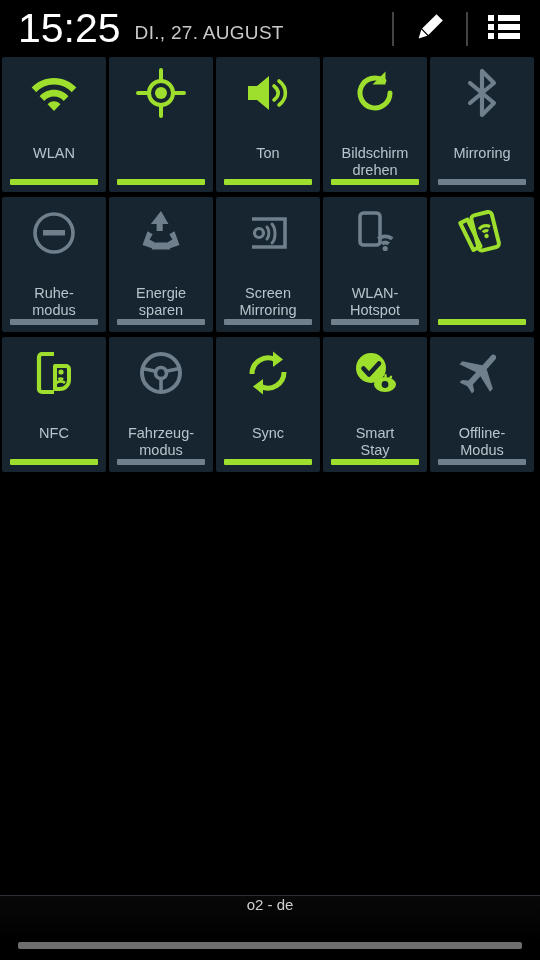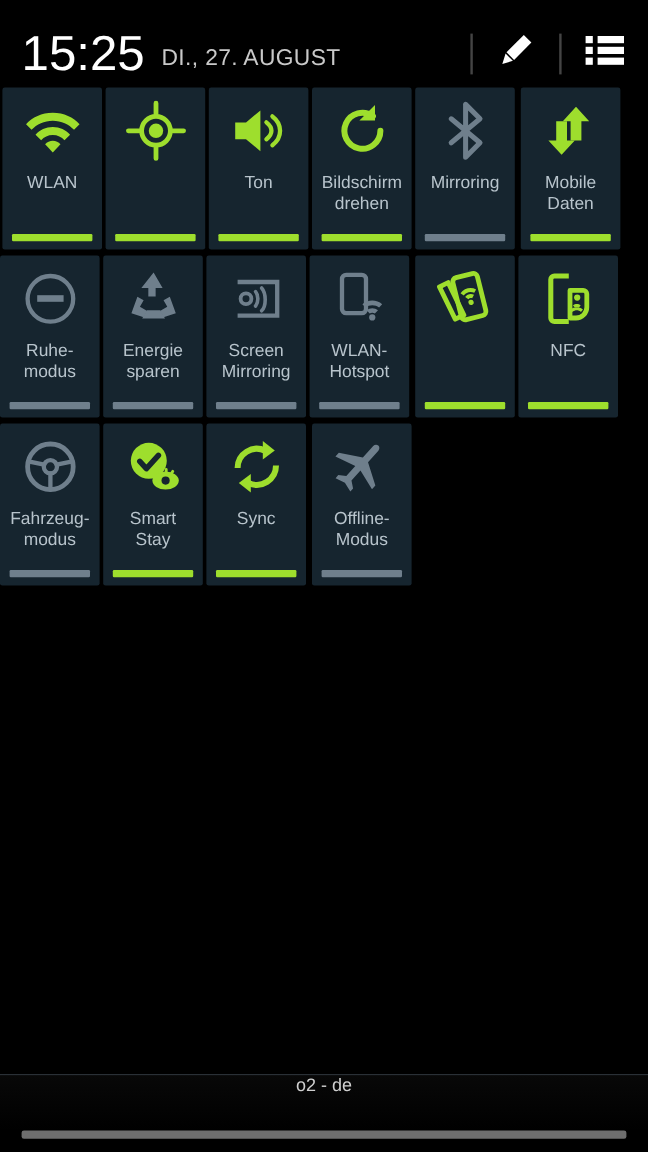--- a/index.html
+++ b/index.html
@@ -17,21 +17,20 @@
 
   
   #status-bar {
     position: relative;
     height: 57px;
     background: #000;
     display: flex;
     align-items: center;
     padding: 0 14px 0 18px;
     box-sizing: border-box;
-    margin-top: 16px;
   }
   #clock {
     color: #ffffff;
     font-size: 41px;
     font-weight: 300;
     line-height: 1;
     letter-spacing: 0px;
   }
   #date {
     color: #c9c9c9;
@@ -59,31 +58,32 @@
   }
 
   
   #tile-grid {
     display: flex;
     flex-wrap: wrap;
     background: #000;
     align-content: flex-start;
   }
   .tile {
-    width: 83px;
+    width: 104px;
     height: 135px;
     margin: 0 3px 5px 0;
     background: #16252f;
     position: relative;
     display: flex;
     flex-direction: column;
     align-items: center;
     box-sizing: border-box;
     border-radius: 2px;
     overflow: hidden;
+    gap: 16px;
   }
   .tile:nth-child(5n+1) { margin-left: 2px; }
   .tile-icon {
     height: 72px;
     display: flex;
     align-items: center;
     justify-content: center;
     width: 100%;
   }
   .tile-label {
@@ -237,33 +237,20 @@
       <div class="tile-icon">
         <svg width="52" height="52" viewBox="0 0 52 52">
           <g fill="none" stroke="#6f7f8c" stroke-width="4.2" stroke-linejoin="round" stroke-linecap="round">
         <path d="M26 4v44l12-12-24-20 M26 4l12 12-24 20"></path>
       </g>
         </svg>
       </div>
       <div class="tile-label">Mirroring</div>
       <div class="tile-bar"></div>
     </div>
-    <div class="tile on">
-      <div class="tile-icon">
-        <svg width="52" height="52" viewBox="0 0 52 52">
-          <g fill="#9ede2d">
-        <path d="M30 6l11 12h-6.5v16h-9V18H19z"></path>
-        <path d="M18 46L7 34h6.5V18h9v16H29z"></path>
-      </g>
-        </svg>
-      </div>
-      <div class="tile-label">Mobile
-Daten</div>
-      <div class="tile-bar"></div>
-    </div>
     <div class="tile off">
       <div class="tile-icon">
         <svg width="52" height="52" viewBox="0 0 52 52">
           <g fill="none" stroke="#6f7f8c" stroke-width="3.6">
         <circle cx="26" cy="26" r="19"></circle>
       </g>
           <rect x="15" y="23" width="22" height="5.5" fill="#6f7f8c"></rect>
         </svg>
       </div>
       <div class="tile-label">Ruhe-
@@ -366,49 +353,49 @@
       </g>
         </svg>
       </div>
       <div class="tile-label">Fahrzeug-
 modus</div>
       <div class="tile-bar"></div>
     </div>
     <div class="tile on">
       <div class="tile-icon">
         <svg width="52" height="52" viewBox="0 0 52 52">
+          <g fill="none" stroke="#9ede2d" stroke-width="5" stroke-linecap="butt">
+        <path d="M10 27a16 16 0 0 1 23-14.4"></path>
+        <path d="M42 25a16 16 0 0 1-23 14.4"></path>
+      </g>
+          <g fill="#9ede2d">
+        <path d="M31 4.5l10 8-10 7.5z"></path>
+        <path d="M21 47.5l-10-8 10-7.5z"></path>
+      </g>
+        </svg>
+      </div>
+      <div class="tile-label">Sync</div>
+      <div class="tile-bar"></div>
+    </div>
+    <div class="tile on">
+      <div class="tile-icon">
+        <svg width="52" height="52" viewBox="0 0 52 52">
           <circle cx="22" cy="21" r="15" fill="#9ede2d"></circle>
       <path d="M14.5 21.5l5.5 6 10-11" fill="none" stroke="#16252f" stroke-width="4.6" stroke-linecap="round" stroke-linejoin="round"></path>
       <g>
             <ellipse cx="36" cy="37.5" rx="11" ry="7.5" fill="#9ede2d"></ellipse>
       <circle cx="36" cy="37.5" r="3.4" fill="#16252f"></circle>
       <g stroke="#9ede2d" stroke-width="2.4" stroke-linecap="round">
         <path d="M31 29.5l1.4 2.6 M36.5 28.2v2.9 M42 29.8l-1.6 2.6"></path>
       </g>
           </g>
         </svg>
       </div>
       <div class="tile-label">Smart
 Stay</div>
-      <div class="tile-bar"></div>
-    </div>
-    <div class="tile on">
-      <div class="tile-icon">
-        <svg width="52" height="52" viewBox="0 0 52 52">
-          <g fill="none" stroke="#9ede2d" stroke-width="5" stroke-linecap="butt">
-        <path d="M10 27a16 16 0 0 1 23-14.4"></path>
-        <path d="M42 25a16 16 0 0 1-23 14.4"></path>
-      </g>
-          <g fill="#9ede2d">
-        <path d="M31 4.5l10 8-10 7.5z"></path>
-        <path d="M21 47.5l-10-8 10-7.5z"></path>
-      </g>
-        </svg>
-      </div>
-      <div class="tile-label">Sync</div>
       <div class="tile-bar"></div>
     </div>
     <div class="tile off">
       <div class="tile-icon">
         <svg width="52" height="52" viewBox="0 0 52 52">
           <g fill="#6f7f8c" transform="rotate(42 26 26)">
         <path d="M24 4c1.6 0 2.9 1.4 2.9 3.1V20l17.6 10.4v4.2L26.9 29.4v11.2l5.4 4v3.4L24 45.6l-8.3 2.4v-3.4l5.4-4V29.4L3.5 34.6v-4.2L21.1 20V7.1C21.1 5.4 22.4 4 24 4z"></path>
       </g>
         </svg>
       </div>

